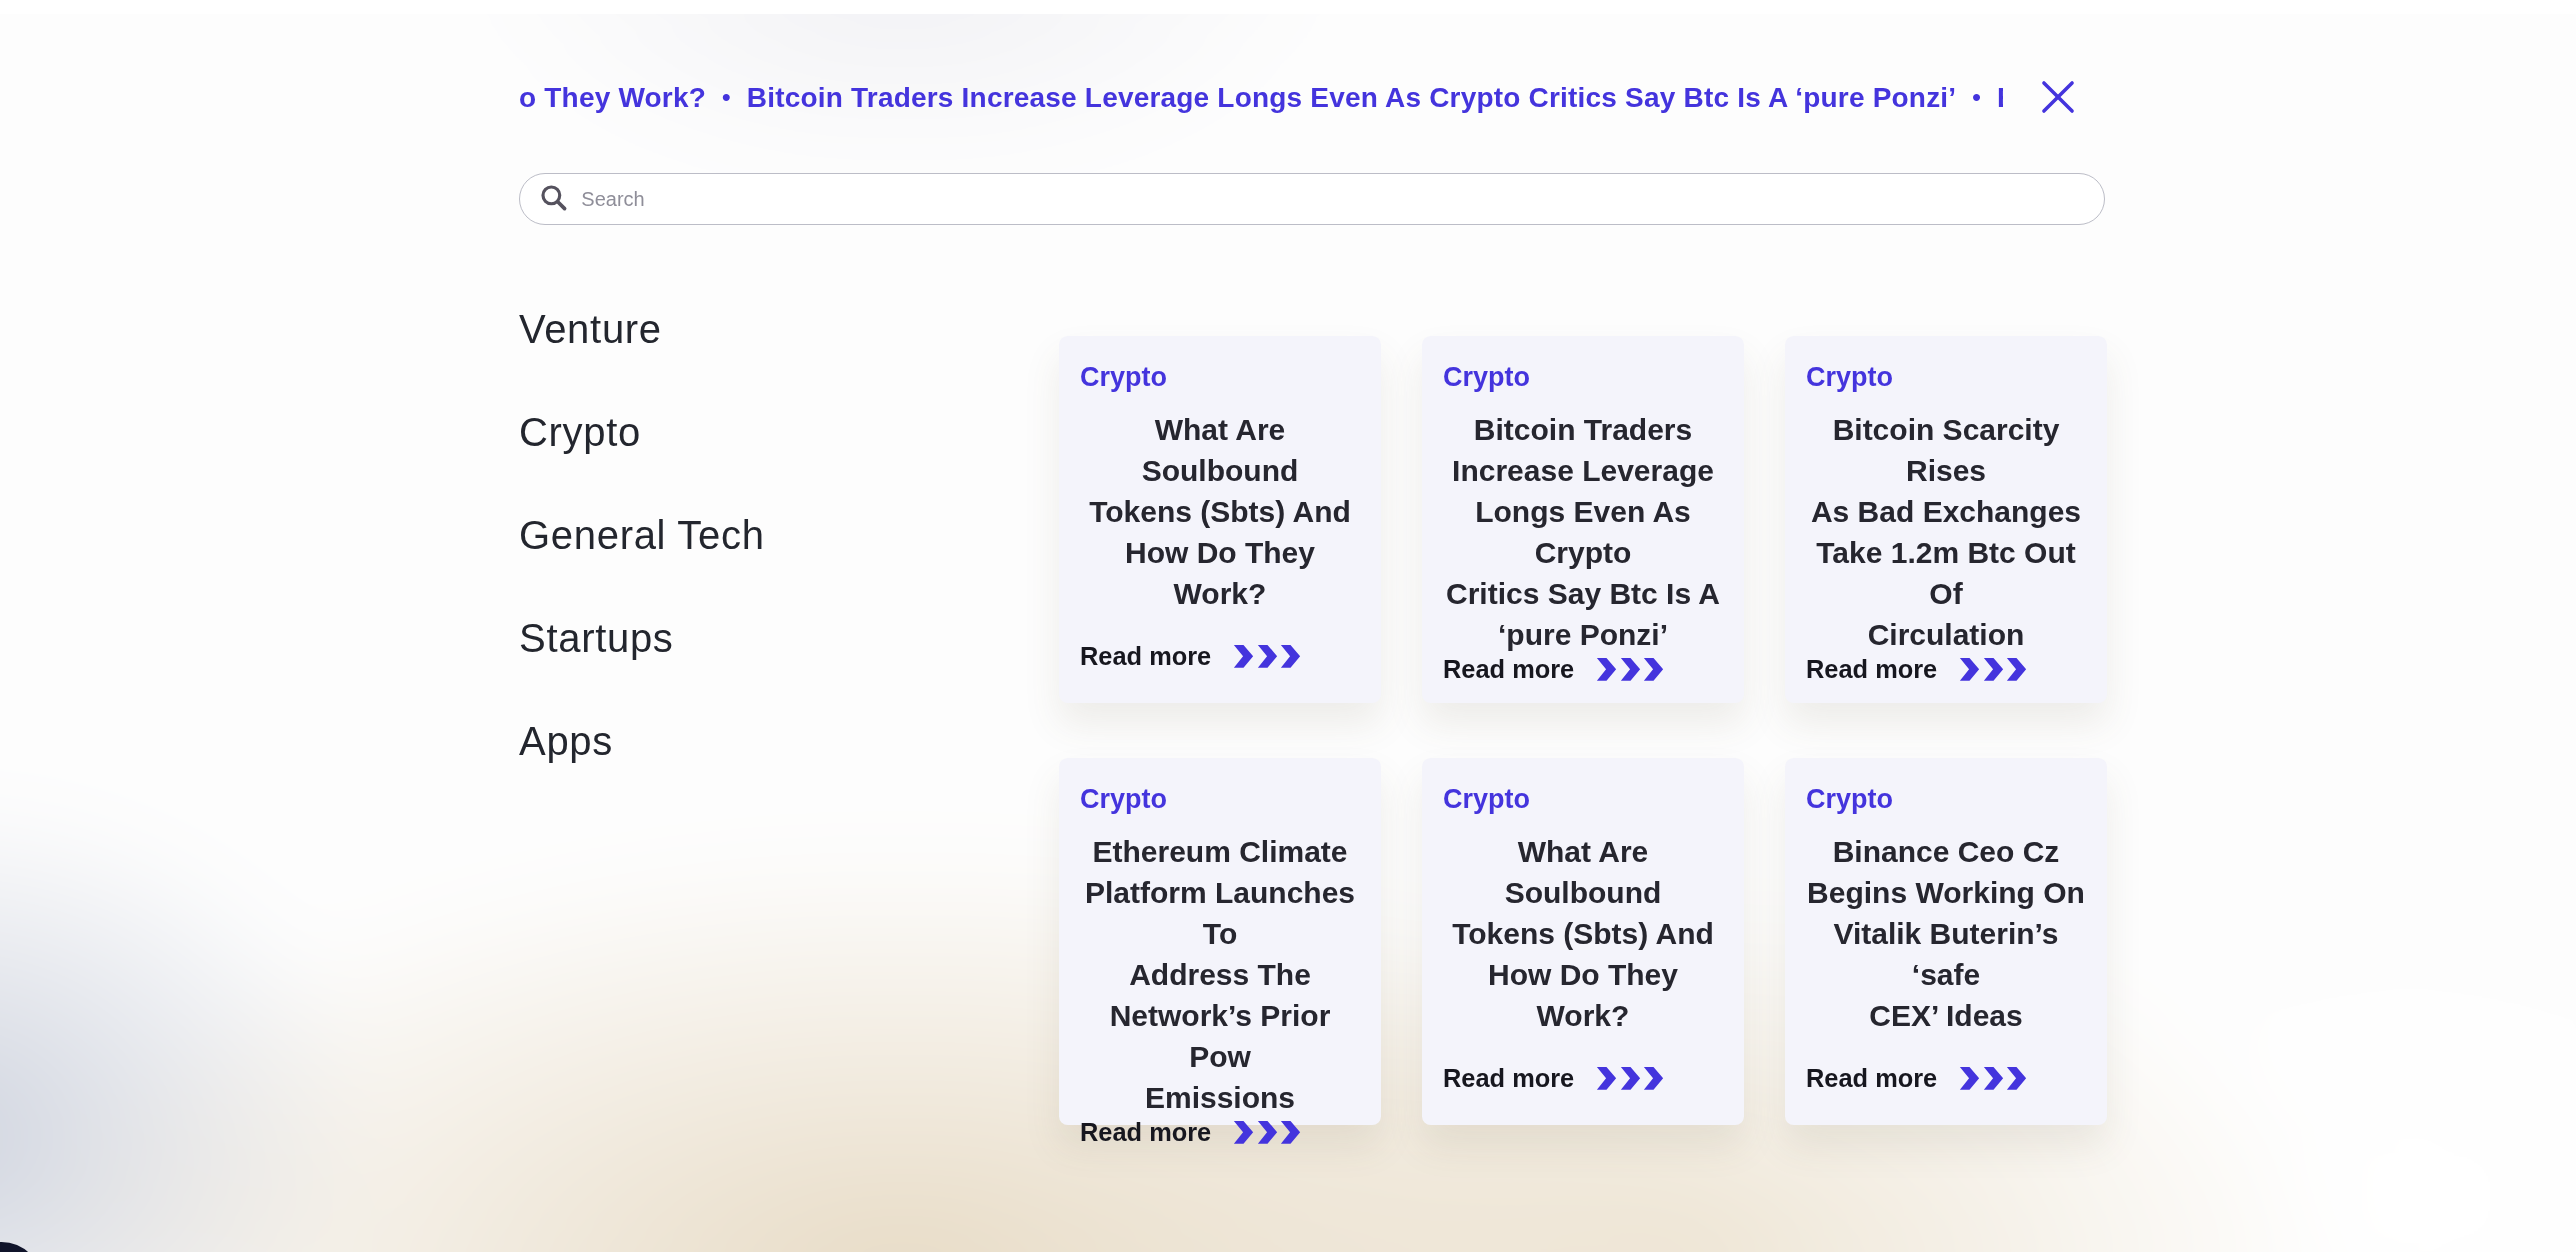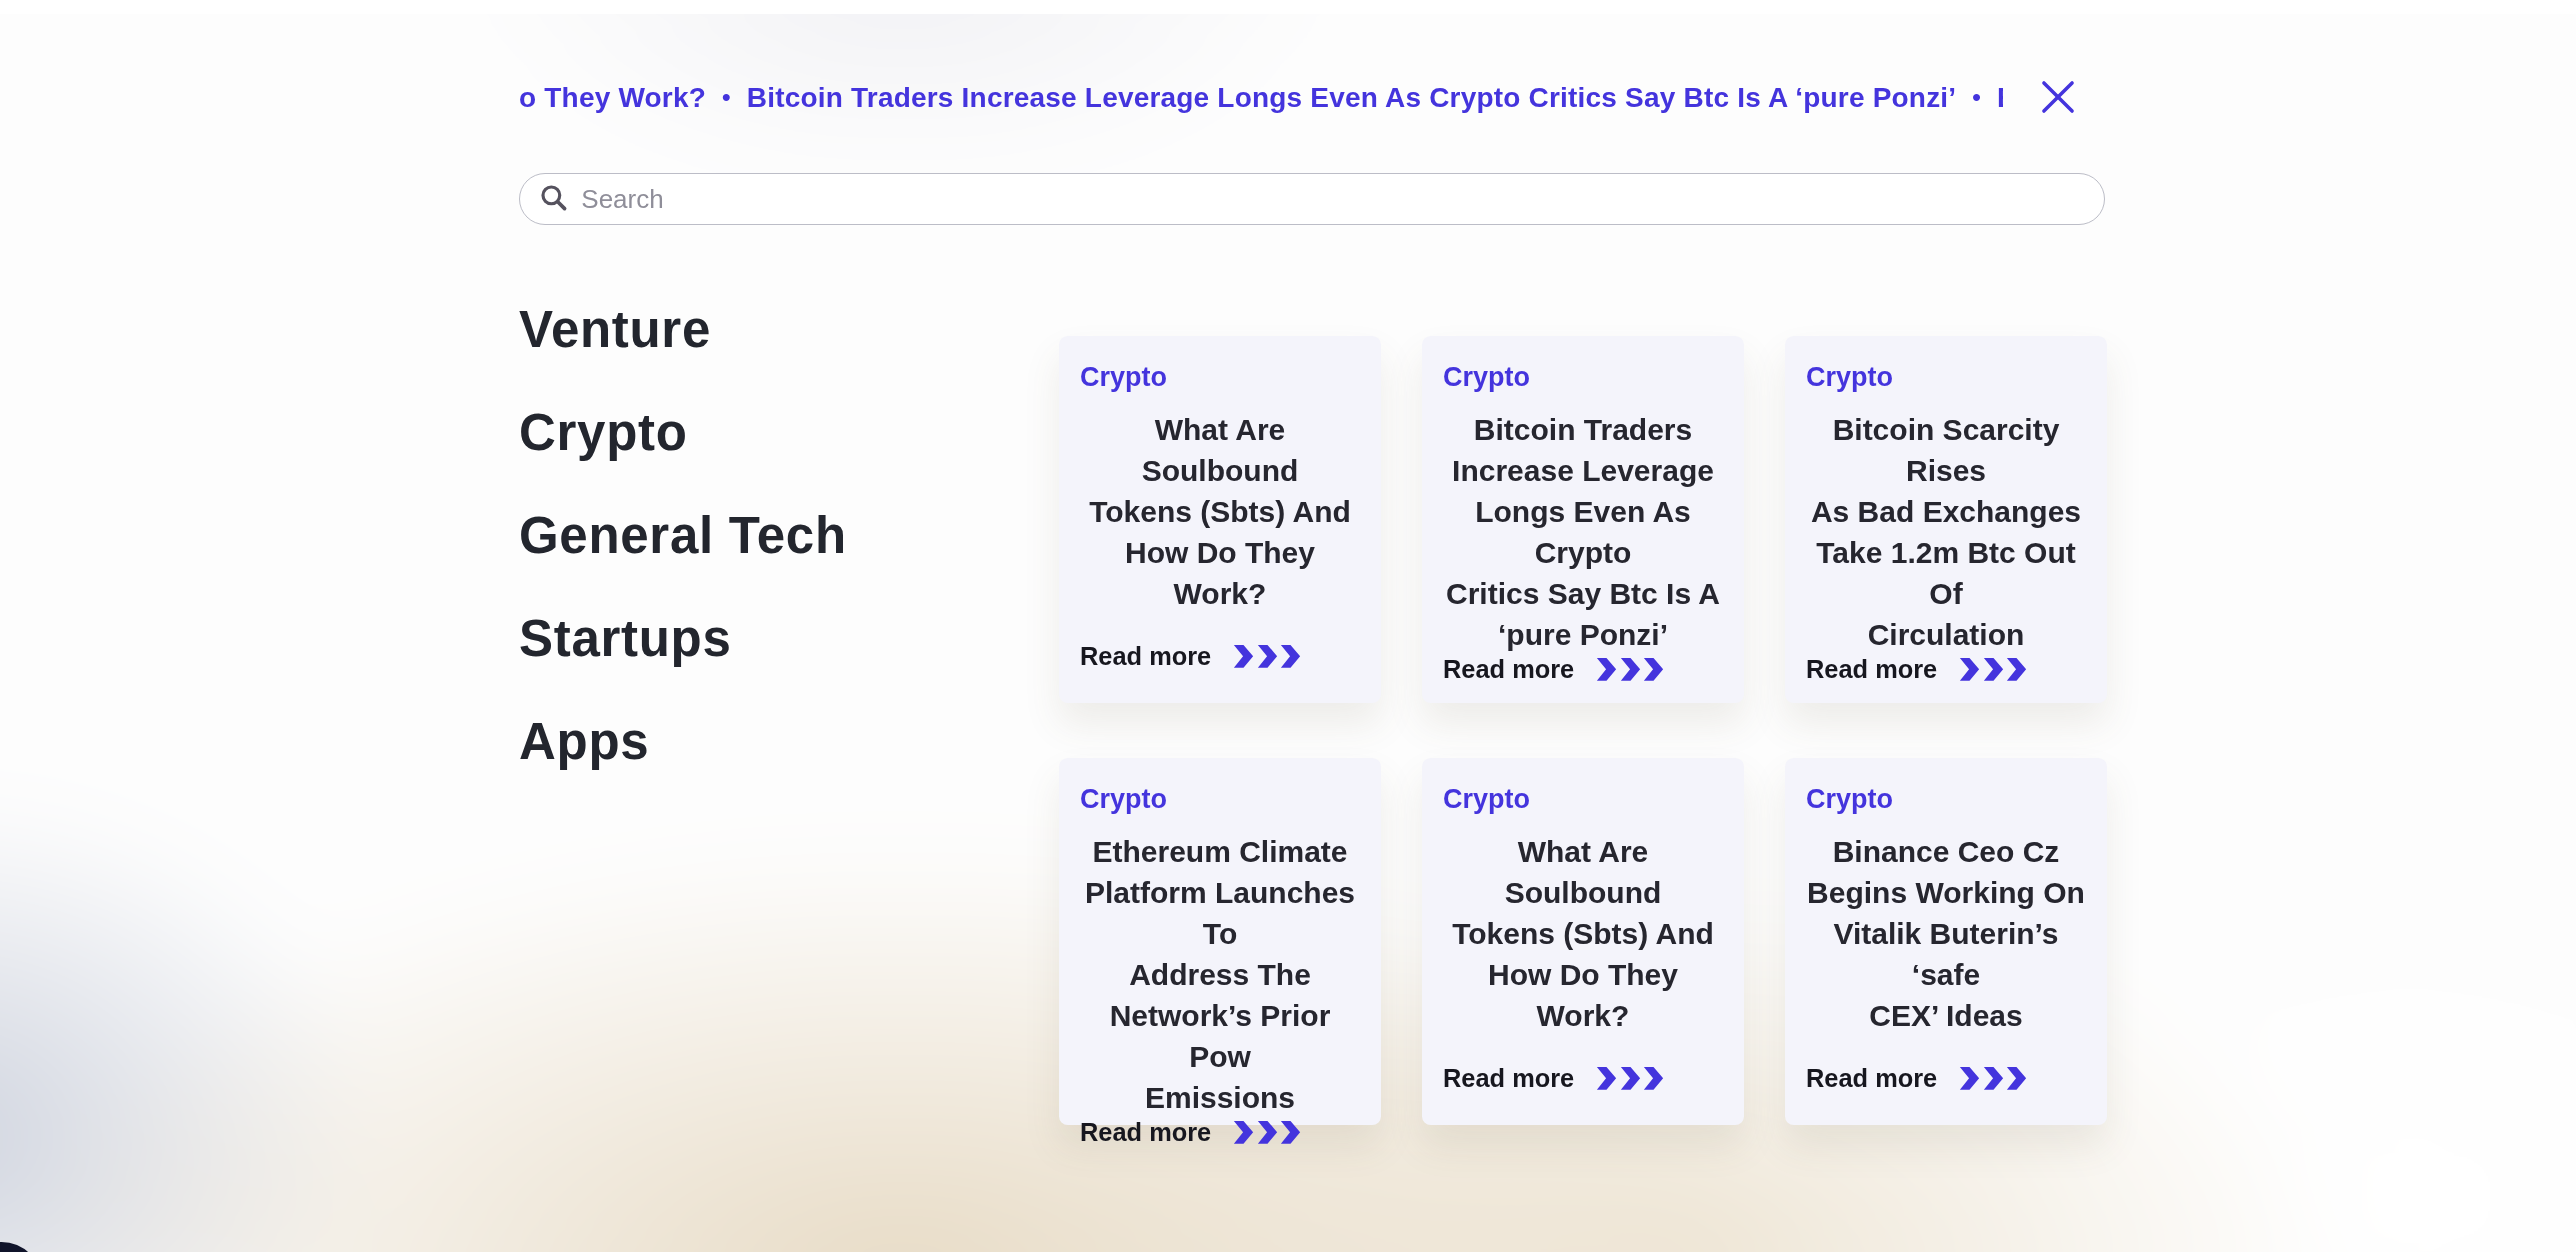--- a/index.html
+++ b/index.html
@@ -88,35 +88,35 @@
     padding: 0 21px 0 19px;
   }
   .search-bar .mag { flex: 0 0 auto; margin-right: 12.3px; }
   .search-input {
     flex: 1;
     height: 100%;
     border: none;
     outline: none;
     background: transparent;
     font-family: "Liberation Sans", sans-serif;
-    font-size: 26px;
+    font-size: 20px;
     color: #3a3a44;
   }
   .search-input::placeholder { color: #8f8e99; opacity: 1; }
 
   
   .categories {
     position: absolute;
     left: 519px;
     top: 289px;
     width: 491px;
   }
   .category-item {
-    font-size: 51px;
-    font-weight: 700;
+    font-size: 40px;
+    font-weight: 400;
     line-height: 53px;
     letter-spacing: 0.7px;
     color: #23262e;
     margin-bottom: 50px;
     cursor: pointer;
   }
 
   
   .cards-grid {
     position: absolute;

